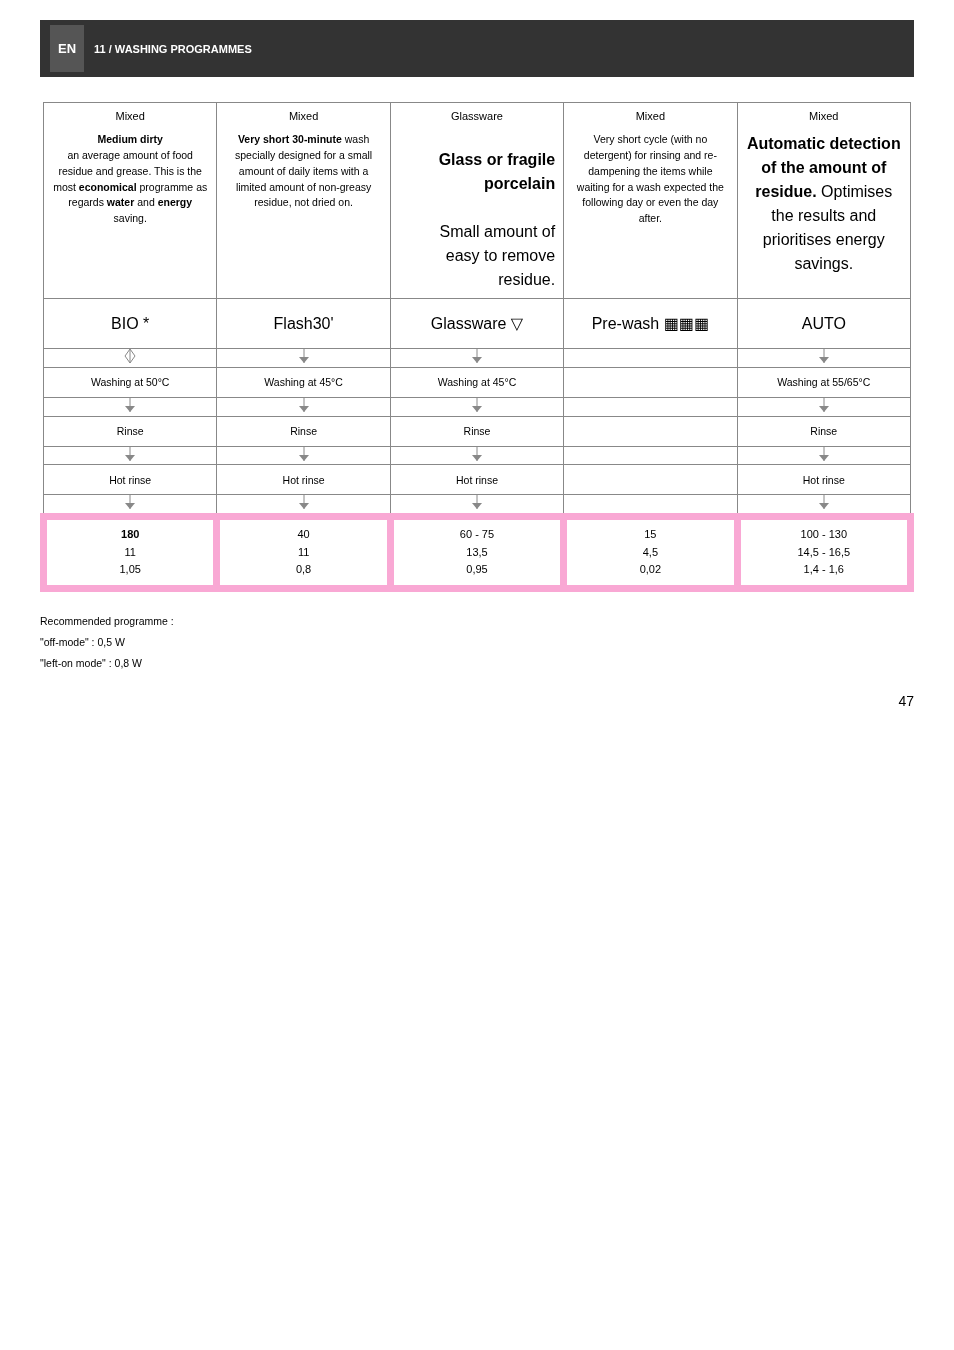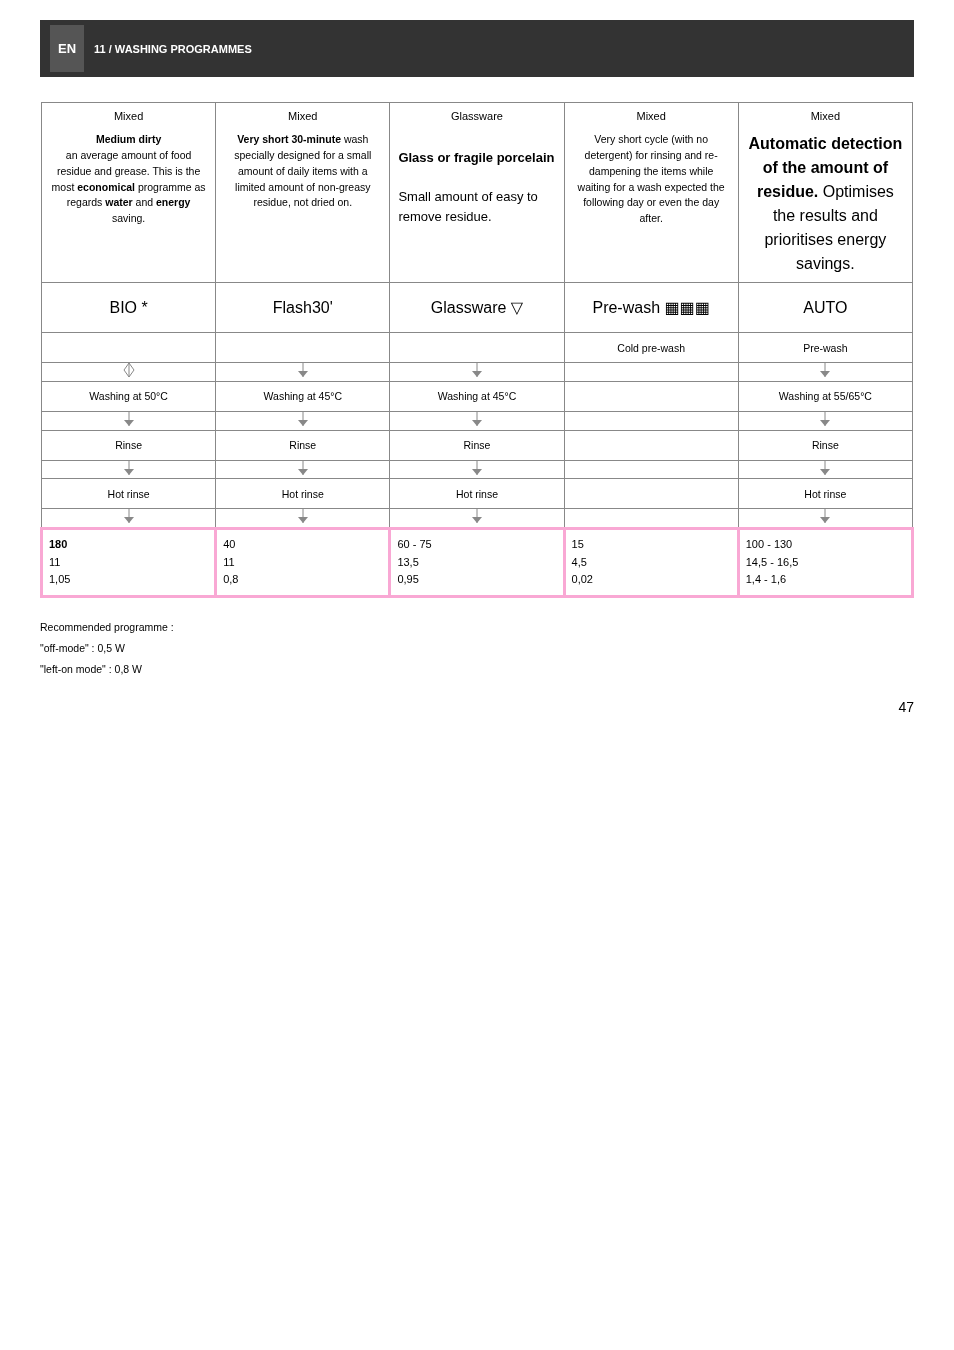--- a/index.html
+++ b/index.html
@@ -92,22 +92,22 @@
       border: 1px solid #888;
     }
     .drying-row td {
       height: 40px;
       vertical-align: middle;
       text-align: center;
       border: 1px solid #888;
       font-size: 11px;
     }
     .stats-row td {
-      border: 3px solid #f9a8d4;
-      text-align: left;
+      border: 7px solid #f9a8d4;
+      text-align: center;
       padding: 6px;
       font-size: 11px;
       line-height: 1.6;
     }
     .stats-row td .stat-bold {
       font-weight: bold;
     }
     .footnotes {
       margin-top: 15px;
       font-size: 10.5px;
@@ -147,21 +147,21 @@
         </div>
       </td>
       <td class="col2 cell-top">
         <div style="font-size:11px; margin-bottom:8px;">Mixed</div>
         <div style="font-size:10.5px; line-height:1.5; text-align:center;">
           <span style="font-weight:bold;">Very short 30-minute</span> wash specially designed for a small amount of daily items with a limited amount of non-greasy residue, not dried on.
         </div>
       </td>
       <td class="col3 cell-top">
         <div style="font-size:11px; margin-bottom:24px;">Glassware</div>
-        <div style="font-size:13px; line-height:1.5; text-align:left;">
+        <div style="font-size:16px; line-height:1.5; text-align:right;margin-left:29px;">
           <span style="font-weight:bold;">Glass or fragile porcelain</span><br><br>
           Small amount of easy to remove residue.
         </div>
       </td>
       <td class="col4 cell-top">
         <div style="font-size:11px; margin-bottom:8px;">Mixed</div>
         <div style="font-size:10.5px; line-height:1.5; text-align:center;">
           Very short cycle (with no detergent) for rinsing and re-dampening the items while waiting for a wash expected the following day or even the day after.
         </div>
       </td>
@@ -174,27 +174,20 @@
     </tr>
 
     <tr class="programme-name-row">
       <td class="col1 bio-cell">BIO *</td>
       <td class="col2 flash-cell">Flash30'</td>
       <td class="col3 glassware-cell">Glassware ▽</td>
       <td class="col4 prewash-cell">Pre-wash ▦▦▦</td>
       <td class="col5 auto-cell">AUTO</td>
     </tr>
 
-    <tr class="step-row">
-      <td class="col1 empty" style="border:1px solid #888;"></td>
-      <td class="col2 empty" style="border:1px solid #888;"></td>
-      <td class="col3 empty" style="border:1px solid #888;"></td>
-      <td class="col4" style="border:1px solid #888;">Cold pre-wash</td>
-      <td class="col5" style="border:1px solid #888;">Pre-wash</td>
-    </tr>
 
     <tr style="height:14px;">
       <td style="border-left:1px solid #888; border-right:1px solid #888; border-top:none; border-bottom:none; padding:0; text-align:center;">
         <svg width="60" height="14" viewBox="0 0 60 14">
               <path d="M30,0 L25,7 L30,14 L35,7 Z" fill="none" stroke="#888" stroke-width="1"></path>
               <line x1="30" y1="0" x2="30" y2="14" stroke="#888" stroke-width="1"></line>
             </svg>
       </td>
       <td style="border-left:1px solid #888; border-right:1px solid #888; border-top:none; border-bottom:none; padding:0; text-align:center;">
         <svg width="60" height="14" viewBox="0 0 60 14">

